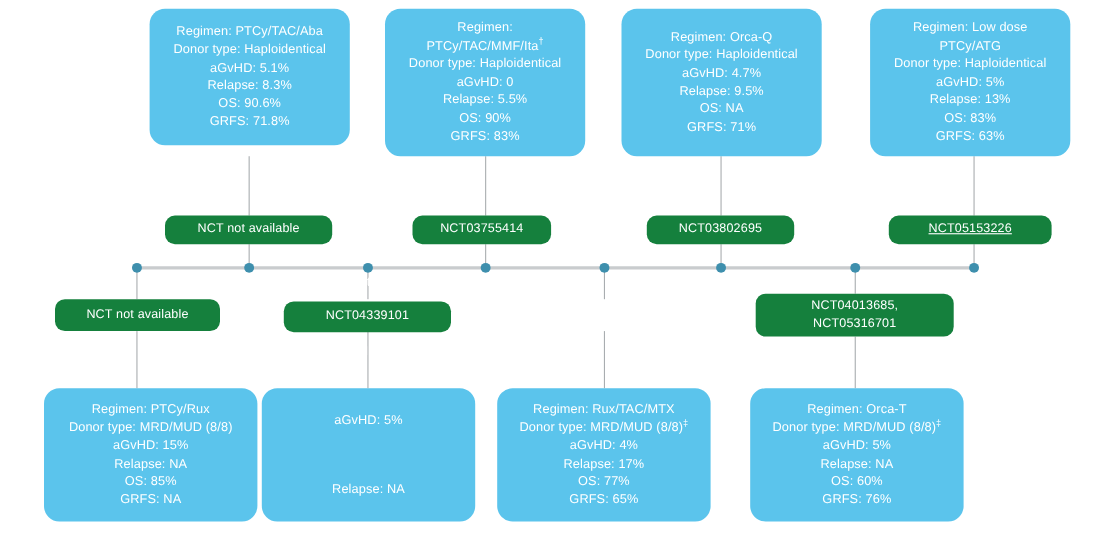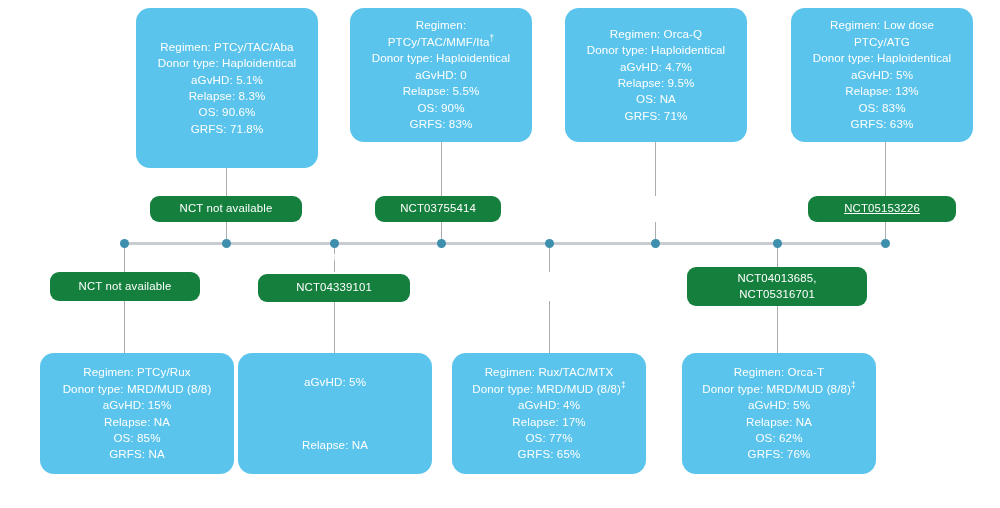--- a/index.html
+++ b/index.html
@@ -105,21 +105,21 @@
 
   <div class="conn" style="left:334px; top:245px; height:27px;"></div>
   <div class="conn" style="left:334px; top:301px; height:52px;"></div>
 
   <div class="conn" style="left:549px; top:245px; height:27px;"></div>
   <div class="conn" style="left:549px; top:301px; height:52px;"></div>
 
   <div class="conn" style="left:777px; top:245px; height:22px;"></div>
   <div class="conn" style="left:777px; top:306px; height:47px;"></div>
 
-  <div class="card" style="left:136px; top:8px; width:182px; height:160px;">
+  <div class="card" style="left:136px; top:8px; width:182px; height:124px;">
     <div class="line">Regimen: PTCy/TAC/Aba</div>
     <div class="line">Donor type: Haploidentical</div>
     <div class="line">aGvHD: 5.1%</div>
     <div class="line">Relapse: 8.3%</div>
     <div class="line">OS: 90.6%</div>
     <div class="line">GRFS: 71.8%</div>
   </div>
 
   <div class="card" style="left:350px; top:8px; width:182px; height:134px;">
     <div class="line">Regimen:</div>
@@ -148,20 +148,23 @@
     <div class="line">Relapse: 13%</div>
     <div class="line">OS: 83%</div>
     <div class="line">GRFS: 63%</div>
   </div>
 
   <div class="pill" style="left:150px; top:196px; width:152px; height:26px;">
     <span>NCT not available</span>
   </div>
   <div class="pill" style="left:375px; top:196px; width:126px; height:26px;">
     <span>NCT03755414</span>
+  </div>
+  <div class="pill" style="left:588px; top:196px; width:134px; height:26px;">
+    <span>NCT03802695</span>
   </div>
   <div class="pill" style="left:808px; top:196px; width:148px; height:26px;text-decoration:underline;">
     <span>NCT05153226</span>
   </div>
 
   <div class="axis" style="left:120px; top:242px; width:766px;"></div>
 
   <div class="node" style="left:120px; top:239px;"></div>
   <div class="node" style="left:222px; top:239px;"></div>
   <div class="node" style="left:330px; top:239px;"></div>
@@ -207,17 +210,17 @@
     <div class="line">Relapse: 17%</div>
     <div class="line">OS: 77%</div>
     <div class="line">GRFS: 65%</div>
   </div>
 
   <div class="card" style="left:682px; top:353px; width:194px; height:121px;">
     <div class="line">Regimen: Orca-T</div>
     <div class="line"><span>Donor type:  MRD/MUD (8/8)</span><sup class="mark">‡</sup></div>
     <div class="line">aGvHD: 5%</div>
     <div class="line">Relapse: NA</div>
-    <div class="line">OS: 62%</div>
+    <div class="line">OS: 60%</div>
     <div class="line">GRFS: 76%</div>
   </div>
 
 </div>
 
 </body></html>

